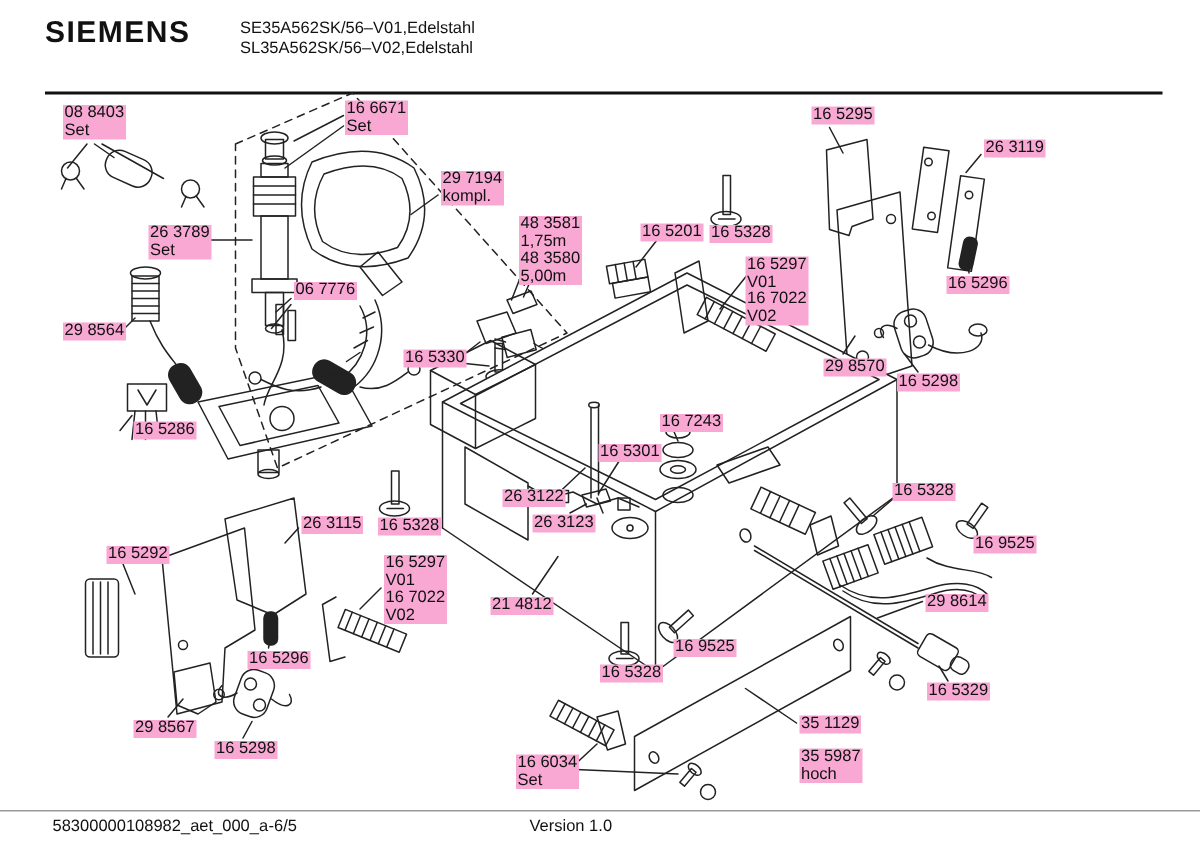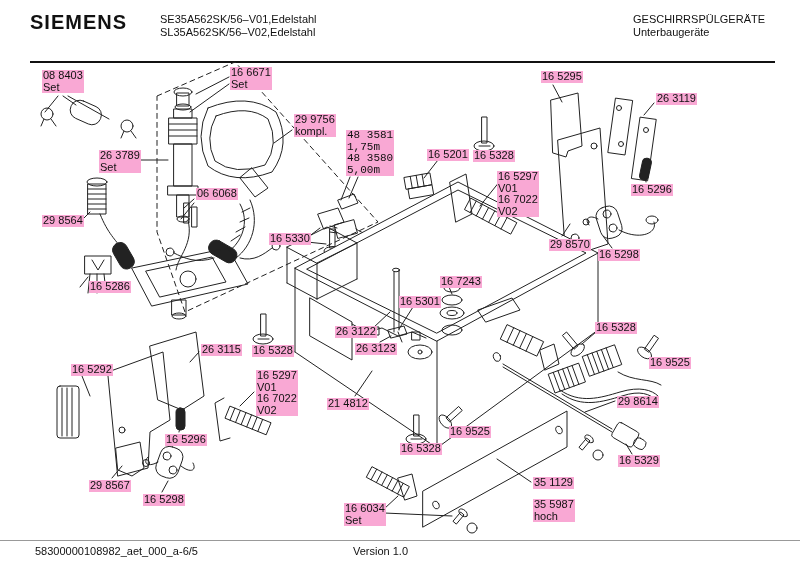--- a/index.html
+++ b/index.html
@@ -23,22 +23,20 @@
   svg *{vector-effect:non-scaling-stroke;}
 </style>
 </head>
 <body>
 
 <div id="page">
 
   <div id="brand" class="abs">SIEMENS</div>
   <div id="model-block" class="abs hdr-block">SE35A562SK/56–V01,Edelstahl
 SL35A562SK/56–V02,Edelstahl</div>
-  <div id="category-block" class="abs hdr-block">GESCHIRRSPÜLGERÄTE
-Unterbaugeräte</div>
   <div id="top-rule" class="abs"></div>
 
   <svg id="artwork" class="abs" width="800" height="566" viewBox="0 0 800 566">
     <g stroke="#222" stroke-width="1" fill="none" stroke-linecap="round" stroke-linejoin="round">
 
       <polygon points="157,96 235,62 378,222 185,312 157,232" stroke-dasharray="5 4"></polygon>
 
       <g>
         <circle cx="47" cy="114" r="6"></circle>
           <path d="M51,119 l5,7 M44,119 l-3,7"></path>
@@ -321,26 +319,26 @@
         <path d="M80,222 L90,212"></path>
       </g>
     </g>
   </svg>
 
   <div id="labels-layer" class="abs">
       <div class="part-label" style="left: 42px; top: 70px;">08 8403
 Set</div>
       <div class="part-label" style="left: 230px; top: 67px;">16 6671
 Set</div>
-      <div class="part-label" style="left: 294px; top: 114px;">29 9756
+      <div class="part-label" style="left: 294px; top: 114px;">29 7194
 kompl.</div>
       <div class="part-label" style="left: 99px; top: 150px;">26 3789
 Set</div>
-      <div class="part-label" style="left: 196px; top: 188px;">06 6068</div>
-      <div class="part-label" style="left: 346px; top: 130px; font-family: Liberation Mono, monospace;">48 3581
+      <div class="part-label" style="left: 196px; top: 188px;">06 7776</div>
+      <div class="part-label" style="left: 346px; top: 144px;">48 3581
 1,75m
 48 3580
 5,00m</div>
       <div class="part-label" style="left: 427px; top: 149px;">16 5201</div>
       <div class="part-label" style="left: 473px; top: 150px;">16 5328</div>
       <div class="part-label" style="left: 541px; top: 71px;">16 5295</div>
       <div class="part-label" style="left: 656px; top: 93px;">26 3119</div>
       <div class="part-label" style="left: 631px; top: 184px;">16 5296</div>
       <div class="part-label" style="left: 497px; top: 171px;">16 5297
 V01

